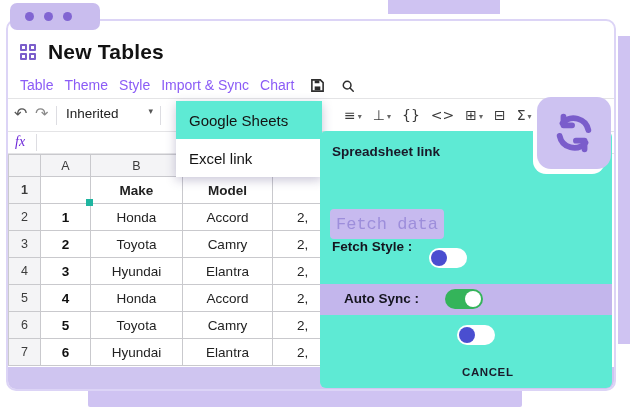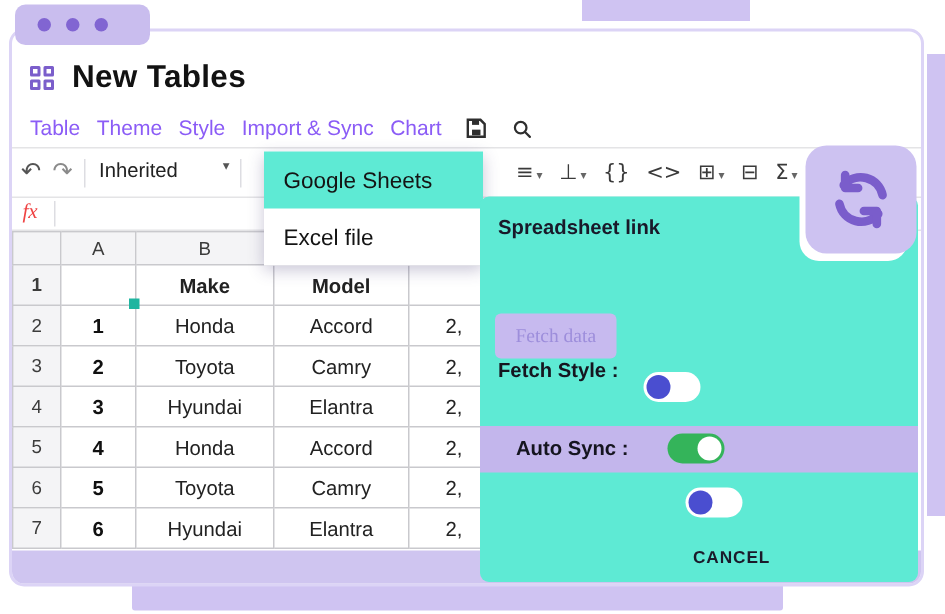--- a/index.html
+++ b/index.html
@@ -41,21 +41,21 @@
   #redo-btn{position:absolute;left:35px;top:4px;font-size:16px;color:#8a8a8a}
   #font-select{position:absolute;left:66px;top:6px;display:flex;align-items:flex-start;gap:30px;
                font-size:13.5px;color:#222}
   #font-select .chev{font-size:9px;color:#555}
   #icon-strip{position:absolute;left:344px;top:3px;display:flex;gap:11px;align-items:center;
               color:#3a3a3a;font-size:14px;height:24px}
   .tbi{display:flex;align-items:flex-end;gap:2px}
   .tbi .chev{font-size:8px;color:#666;padding-bottom:2px}
 
   #fx-label{position:absolute;left:15px;top:134px;font-family:"Liberation Serif",serif;
-            font-style:italic;font-size:14px;color:#ef4444;z-index:2}
+            font-style:italic;font-size:14px;color:#6d28d9;z-index:2}
 
   #sheet{position:absolute;left:8px;top:154px;border-collapse:collapse;table-layout:fixed;
          background:#fff;z-index:2}
   #sheet td{border:1px solid #c9c9cd;text-align:center;font-size:13.5px;color:#222;
             height:27px;overflow:hidden;white-space:nowrap}
   #sheet tr.colrow td{height:22px}
   #sheet td.rn,#sheet td.ch{background:#f4f4f6;color:#3c3c3c;font-size:12.5px}
   #sheet td.ca{font-weight:bold;color:#101010}
   #sheet tr.hdr td{font-weight:bold}
   #sheet td.cd{text-align:left;padding-left:24px}
@@ -68,23 +68,23 @@
                box-shadow:0 3px 10px rgba(60,50,110,.28);z-index:5}
   .menu-row{height:38px;display:flex;align-items:center;padding-left:13px;font-size:15px;color:#141414}
   .menu-row.hl{background:#5eead4}
 
   #sync-panel{position:absolute;left:320px;top:131px;width:292px;height:257px;background:#5eead4;
               border-radius:6px;z-index:6}
   #link-label{position:absolute;left:12px;top:13px;font-size:13.5px;font-weight:bold;color:#191929}
   #link-input{position:absolute;left:10px;top:35px;width:264px;height:30px;border:1px solid #8f84cf;
               border-radius:3px;background:#fff;font-size:12px;color:#333;padding:0 8px;
               font-family:"Liberation Sans",sans-serif}
-  #fetch-btn{position:absolute;left:10px;top:78px;width:81px;height:30px;background:#c7baef;
-             color:#9d8edb;border:none;border-radius:4px;font-size:13px;
-             font-family:Liberation Serif, serif}
+  #fetch-btn{position:absolute;left:10px;top:78px;width:114px;height:30px;background:#c7baef;
+             color:#9d8edb;border:none;border-radius:4px;font-size:17px;
+             font-family:Liberation Mono, monospace}
   .tg-label{position:absolute;font-size:13.5px;font-weight:bold;color:#15151f}
   #tg0-label{left:12px;top:108px}
   #tg1-label{left:24px;top:160px}
   #tg2-label{left:12px;top:197px}
   #band{position:absolute;left:0;top:153px;width:292px;height:31px;background:#c3b6ec}
   .toggle{position:absolute;width:38px;height:20px;border-radius:10px;background:#ffffff}
   .toggle .knob{position:absolute;top:2px;left:2px;width:16px;height:16px;border-radius:50%;
                 background:#4a4ed0}
   .toggle.on{background:#34b45a}
   .toggle.on .knob{left:20px;background:#fff}
@@ -261,21 +261,21 @@
       <td class="cd">2,</td>
     </tr>
   </tbody>
     </table>
   <div id="sel-handle"></div>
 
   <div id="footer-strip"></div>
 
   <div id="import-menu">
     <div class="menu-row hl">Google Sheets</div>
-    <div class="menu-row">Excel file</div>
+    <div class="menu-row">Excel link</div>
   </div>
 
   <div id="sync-panel">
     <span id="link-label">Spreadsheet link</span>
     <button id="fetch-btn">Fetch data</button>
 
     <span class="tg-label" id="tg0-label">Fetch Style :</span>
     <span class="toggle" id="tg0">
         <span class="knob"></span>
       </span>

